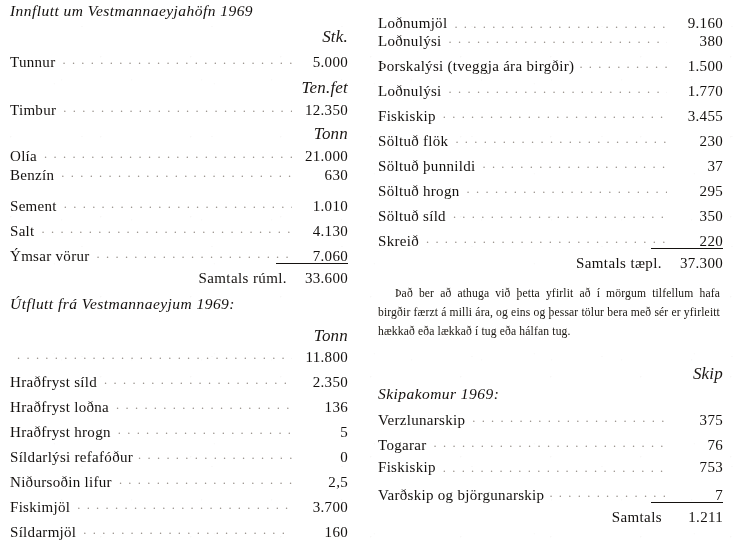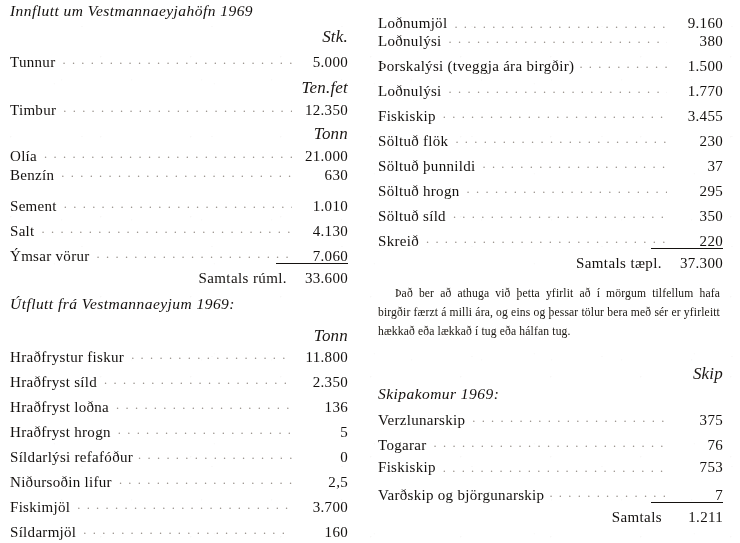--- a/index.html
+++ b/index.html
@@ -190,21 +190,20 @@
       </div>
     </div>
 
     <div style="position:absolute; top:0; left:0; width:342px;">
 
       <div class="section-title" style="position:absolute; top:295px; left:2px;">Útflutt frá Vestmannaeyjum 1969:</div>
 
       <div class="unit" style="position:absolute; top:326px; left:0; width:340px;">Tonn</div>
 
       <div class="row" style="position:absolute; top:347px; left:2px; width:338px;">
-        <span class="label">Hraðfrystur fiskur</span>
         <span class="leader"></span>
         <span class="value" style="min-width: 52px;">11.800</span>
       </div>
       <div class="row" style="position:absolute; top:372px; left:2px; width:338px;">
         <span class="label">Hraðfryst síld</span>
         <span class="leader"></span>
         <span class="value" style="min-width: 52px;">2.350</span>
       </div>
       <div class="row" style="position:absolute; top:397px; left:2px; width:338px;">
         <span class="label">Hraðfryst loðna</span>

